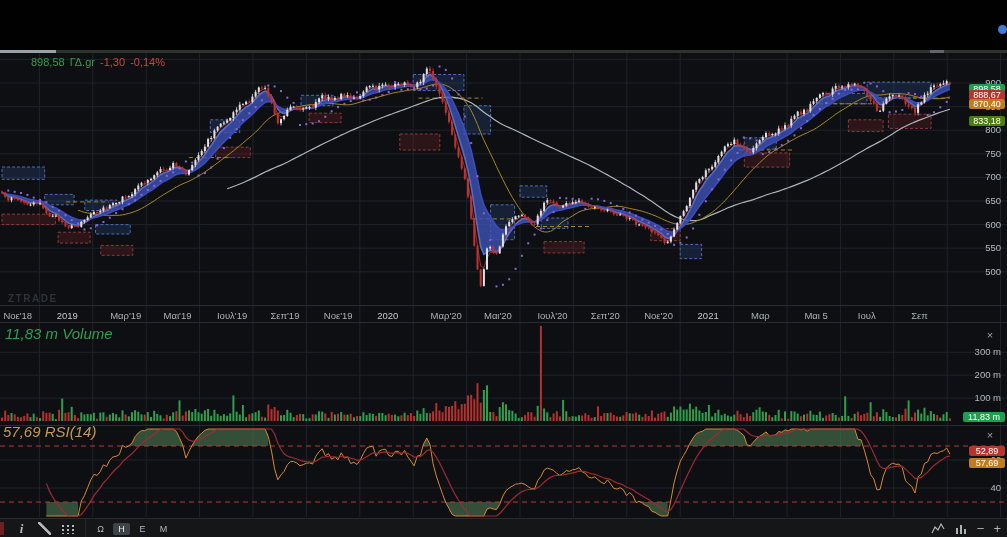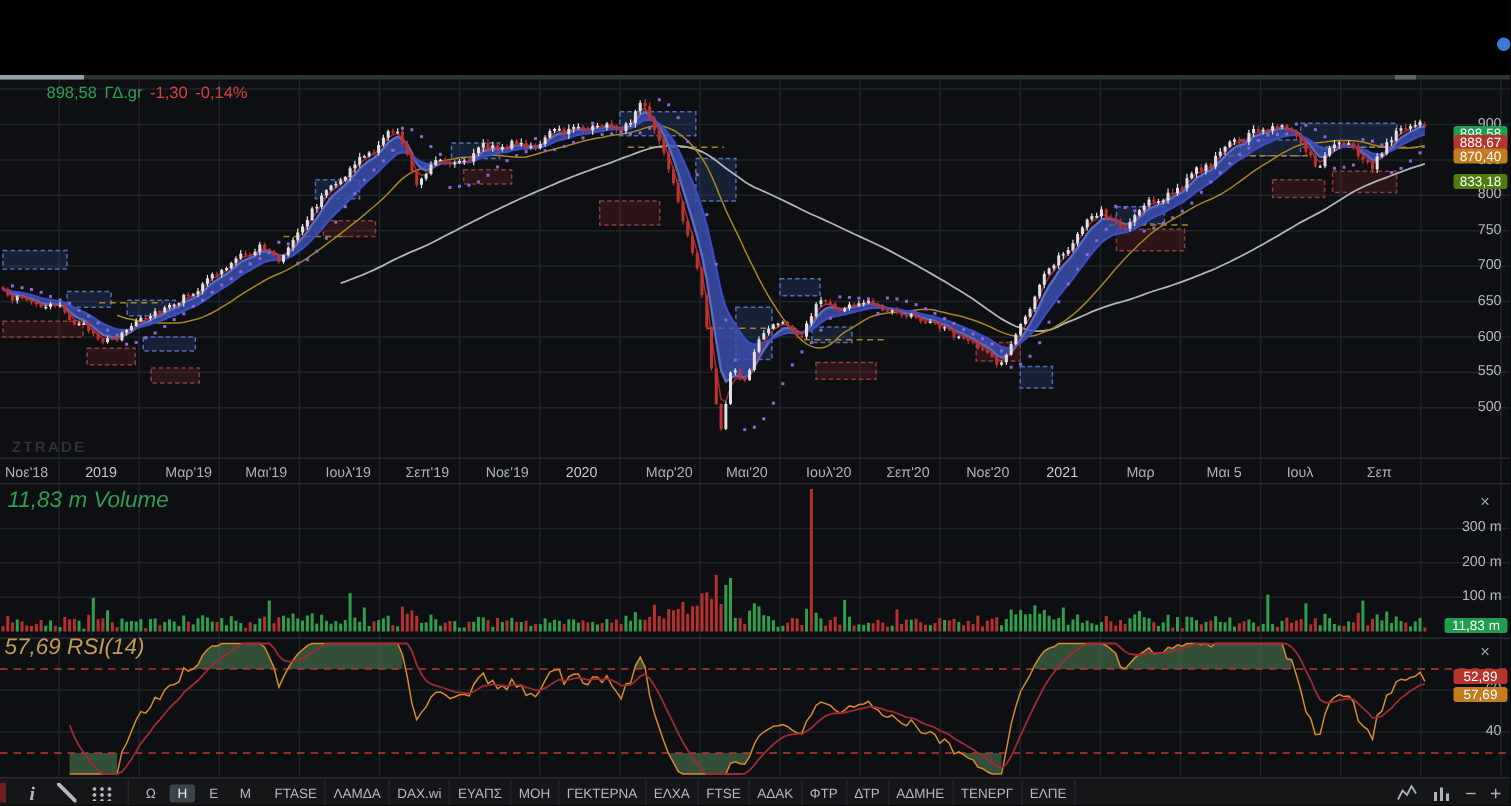--- a/index.html
+++ b/index.html
@@ -1282,36 +1282,20 @@
         <div class="tb-cell tb-icon-cell">
           <div class="grid-dots"></div>
         </div>
       </div>
     <div class="tb-intervals" id="tb-intervals">
         <div class="iv">Ω</div>
         <div class="iv active">Η</div>
         <div class="iv">Ε</div>
         <div class="iv">Μ</div>
       </div>
-    <div class="tb-tabs" id="tb-tabs">
-        <div class="tab">FTASE</div>
-        <div class="tab">ΛΑΜΔΑ</div>
-        <div class="tab">DAX.wi</div>
-        <div class="tab">ΕΥΑΠΣ</div>
-        <div class="tab">ΜΟΗ</div>
-        <div class="tab">ΓΕΚΤΕΡΝΑ</div>
-        <div class="tab">ΕΛΧΑ</div>
-        <div class="tab">FTSE</div>
-        <div class="tab">ΑΔΑΚ</div>
-        <div class="tab">ΦΤΡ</div>
-        <div class="tab">ΔΤΡ</div>
-        <div class="tab">ΑΔΜΗΕ</div>
-        <div class="tab">ΤΕΝΕΡΓ</div>
-        <div class="tab">ΕΛΠΕ</div>
-      </div>
     <div class="tb-right" id="tb-right">
         <span class="tb-cell">
           <svg width="15" height="11" viewBox="0 0 15 11">
             <path d="M1 10 L4 4 L7 7 L10 1 L13 6" fill="none" stroke="#aeb3b6" stroke-width="1.2"></path>
           </svg>
         </span>
         <span class="tb-cell">
           <svg width="13" height="11" viewBox="0 0 13 11">
             <rect x="1" y="5" width="2" height="6" fill="#aeb3b6"></rect>
             <rect x="5" y="2" width="2" height="9" fill="#aeb3b6"></rect>

